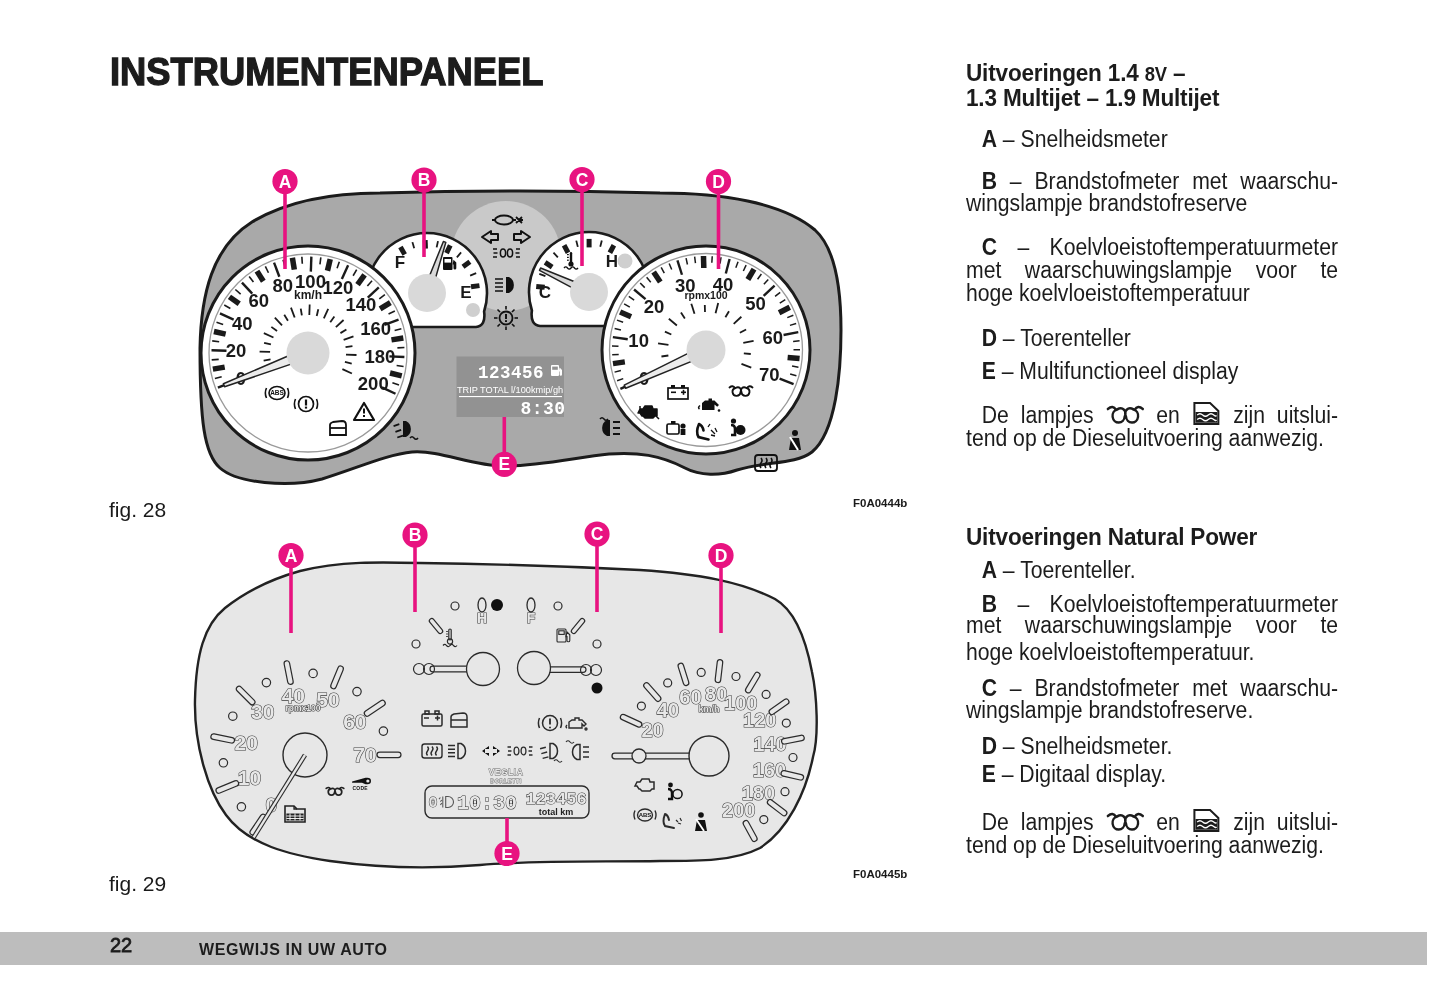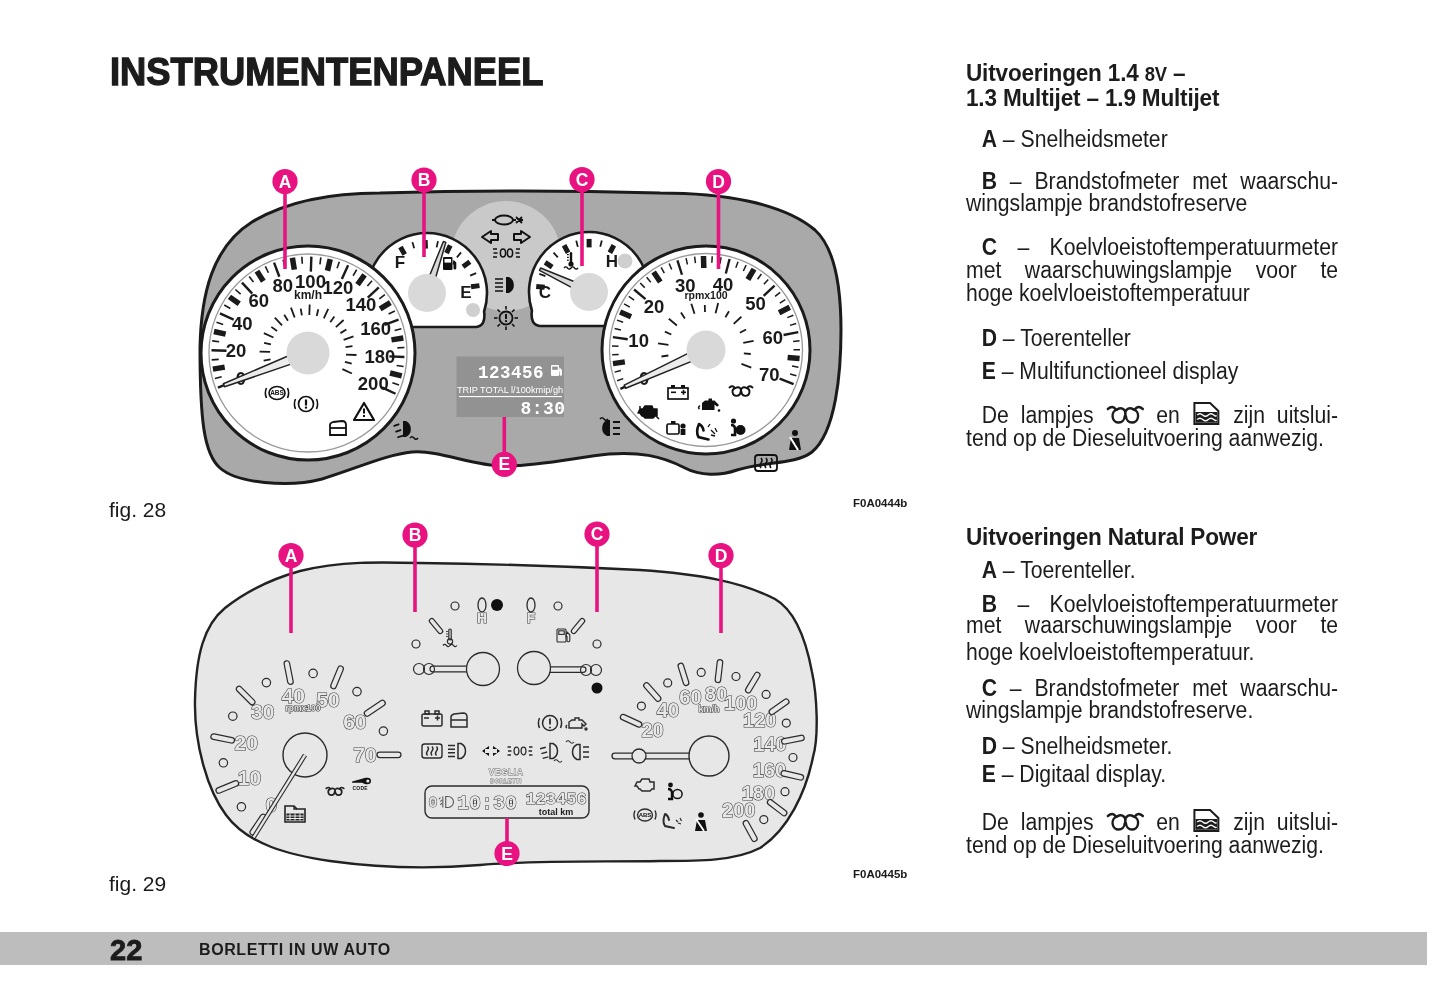--- a/index.html
+++ b/index.html
@@ -4,21 +4,21 @@
 *{margin:0;padding:0;box-sizing:border-box}
 html,body{width:1445px;height:998px;background:#fff;font-family:"Liberation Sans",sans-serif;overflow:hidden}
 .abs{position:absolute}
 #title{left:110px;top:50px;font-size:39px;font-weight:bold;color:#1c1c1c;-webkit-text-stroke:1.3px #1c1c1c;transform-origin:0 0;transform:scaleX(0.932);white-space:nowrap;letter-spacing:0px}
 .col{left:966px;width:404px;transform-origin:0 0;transform:scaleX(0.921);color:#1c1c1c}
 .h{font-size:24.5px;font-weight:bold;white-space:nowrap;letter-spacing:-0.2px}
 .t{font-size:23px;line-height:23px}
 .tj{text-align:justify;text-align-last:justify}
 .b{font-weight:bold}
 #footer{left:0;top:932px;width:1427px;height:33px;background:#bdbdbd}
-#pgnum{left:110px;top:934px;font-size:29px;font-weight:bold;color:#1c1c1c;-webkit-text-stroke:0.8px #1c1c1c}
+#pgnum{left:110px;top:934px;font-size:20px;font-weight:normal;color:#1c1c1c;-webkit-text-stroke:0.8px #1c1c1c}
 #ftext{left:199px;top:941px;font-size:16px;font-weight:bold;color:#1c1c1c;letter-spacing:0.6px}
 #main{position:absolute;left:0;top:0}
 .ic{display:inline-block;vertical-align:-3px}
 </style></head>
 <body>
 <svg id="main" width="1445" height="998" viewBox="0 0 1445 998">
 <path d="M 200,348 C 201,295 212,247 252,222 C 292,198 340,193 380,193
 C 480,190 560,190 660,193 C 720,193 782,202 815,230 C 836,249 841,290 841,330
 C 841,372 836,432 812,452 C 795,465 765,461 737,470 C 720,476 700,476 685,468
 C 660,455 638,452 609,454 C 578,457 540,466 505,466 C 470,466 442,450 412,452
@@ -591,12 +591,12 @@
         <path d="M -19,-7 q 5.5,-4.5 9,1 M 19,-7 q -5.5,-4.5 -9,1 M -9,-6.5 c 6.3,-3.6 11,1.8 8.3,7 a 6.6,6.6 0 1 1 -8.3,-7 M 9,-6.5 c -6.3,-3.6 -11,1.8 -8.3,7 a 6.6,6.6 0 1 0 8.3,-7" fill="none" stroke="#1c1c1c" stroke-width="2.6" stroke-linecap="round"></path>
       </g>
     </svg> en <svg class="ic" width="32" height="25" viewBox="0 0 32 25">
       <path d="M 3,2 h 17 l 9,8 v 13 h -26 z" fill="none" stroke="#1c1c1c" stroke-width="2.2"></path>
       <path d="M 4.2,11 h 23.6 v 10.8 h -23.6 z" fill="#1c1c1c"></path>
       <path d="M 6,14 q 3,-2.6 6,0 q 3,2.6 6,0 q 3,-2.6 6,0 q 2,1.8 3,0.5 M 6,18.5 q 3,-2.6 6,0 q 3,2.6 6,0 q 3,-2.6 6,0 q 2,1.8 3,0.5" fill="none" stroke="#fff" stroke-width="1.4"></path>
     </svg> zijn uitslui-</div>
 <div class="abs col t" style="top:834.2px">tend op de Dieseluitvoering aanwezig.</div>
 <div id="footer" class="abs"></div>
 <div id="pgnum" class="abs">22</div>
-<div id="ftext" class="abs">BORLETTI IN UW AUTO</div>
+<div id="ftext" class="abs">WEGWIJS IN UW AUTO</div>
 </body></html>

